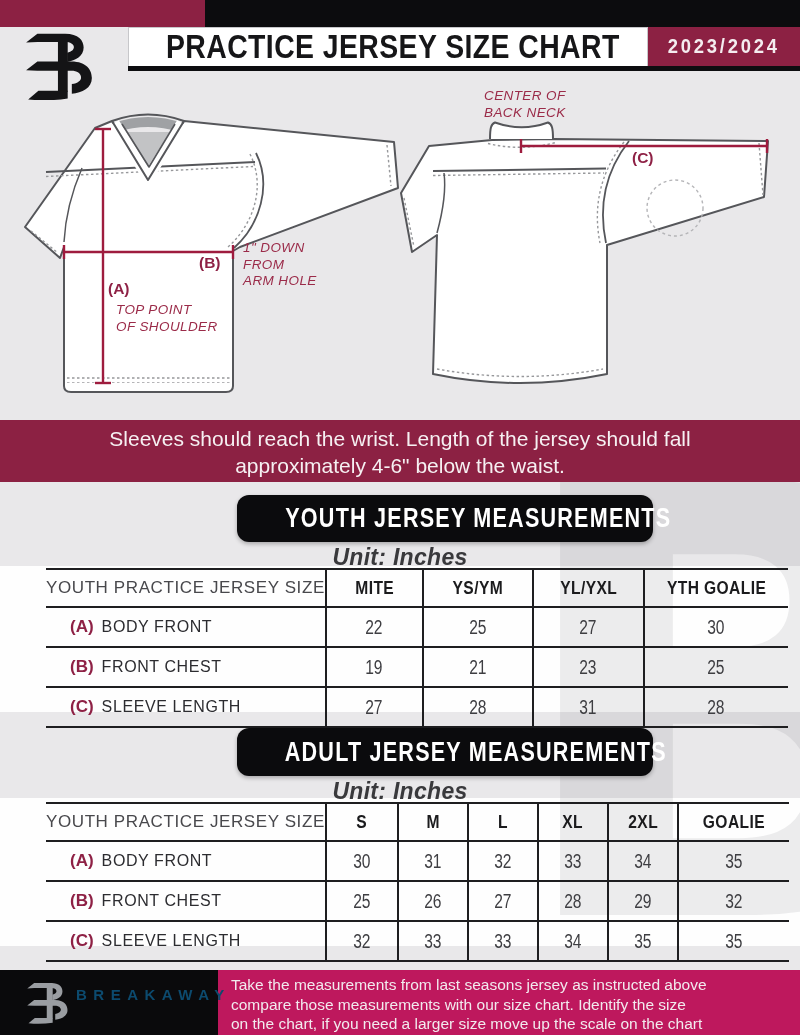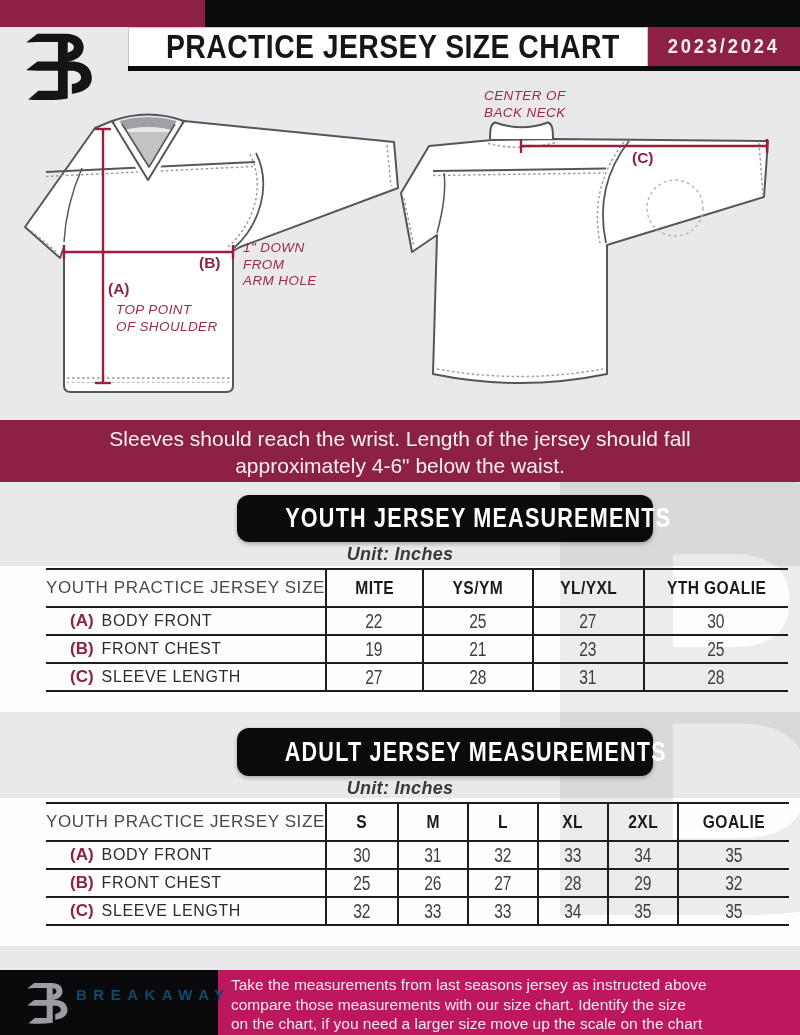--- a/index.html
+++ b/index.html
@@ -48,29 +48,29 @@
   .meas-banner {
     position:absolute; left:189px; width:416px; height:47px; background:#0b0b0d; border-radius:12px;
     text-align:center; z-index:3; box-shadow:0 2px 4px rgba(0,0,0,0.28);margin-left:48px;
   }
   .meas-banner .btxt {
     display:inline-block; transform:scaleX(0.8); transform-origin:center; white-space:nowrap;
     font-weight:bold; font-size:27px; color:#ffffff; letter-spacing:1.5px; line-height:47px;
   }
   .unit {
     position:absolute; left:0; width:800px; text-align:center; z-index:3;
-    font-style:italic; font-weight:600; font-size:18px; color:#39393c; letter-spacing:0.3px;
+    font-style:italic; font-weight:600; font-size:23px; color:#39393c; letter-spacing:0.3px;
   }
   
   .size-table { position:absolute; border-collapse:collapse; table-layout:fixed; z-index:3; }
   .size-table td { border-top:2px solid #1e1e20; padding:0; vertical-align:middle; }
   .size-table tr.last td { border-bottom:2px solid #1e1e20; }
   .size-table td.valcell { border-left:2px solid #1e1e20; text-align:center; }
   .size-table tr.hdr td { height:38px; }
-  .size-table tr.data td { height:28px; }
+  .size-table tr.data td { height:40px; }
   .hdrlbl { padding-left:13px; }
   .sizelabel { font-size:17px; color:#48484c; letter-spacing:0.6px; white-space:nowrap; }
   .rowkey { font-weight:bold; color:#8e2145; font-size:17px; margin:0 8px 0 24px; }
   .rowlabel { font-size:16px; font-weight:500; color:#2c2c30; letter-spacing:0.6px; }
   .colhdr { display:inline-block; transform:scaleX(0.82); transform-origin:center; font-weight:bold; font-size:19px; color:#1b1b1d; letter-spacing:0.5px; white-space:nowrap; }
   .cellval { display:inline-block; transform:scaleX(0.8); transform-origin:center; font-size:19.5px; color:#3e3e42; }
   
   .footer-black { position:absolute; left:0; top:970px; width:800px; height:65px; background:#0a0a0c; z-index:3; }
   .footer-maroon {
     position:absolute; left:218px; top:970px; width:582px; height:65px; background:#be185d; z-index:4;

